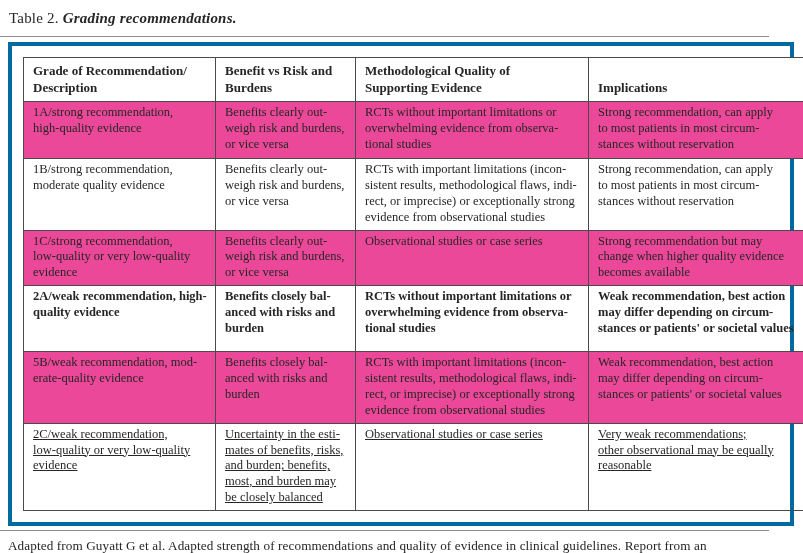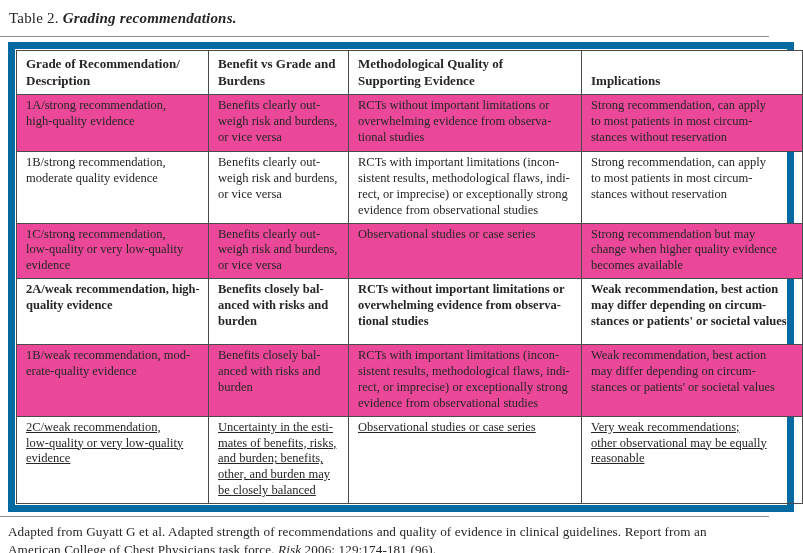--- a/index.html
+++ b/index.html
@@ -13,22 +13,22 @@
   .page { box-sizing: border-box; width: 769px; height: 553px; padding: 8px 9px 0 8px; }
 
   .caption { font-size: 15px; margin: 2px 0 9px 1px; letter-spacing: 0.2px; }
   .caption .ital { font-style: italic; font-weight: bold; }
 
   .rule { height: 1px; background: #8c8c8c; margin-left: -8px; margin-right: -9px; }
   .rule.top { margin-bottom: 5px; }
   .rule.bottom { margin-top: 4px; margin-bottom: 6px; }
 
   .table-wrap {
-    border: 7px solid #0369a1;
-    padding: 1px;
+    border: 4px solid #0369a1;
+    padding: 11px;
     width: 786px;
     box-sizing: border-box;
     background: #ffffff;
   }
   table { border-collapse: collapse; width: 100%; table-layout: fixed; }
   th, td {
     border: 1px solid #4a4a4a;
     padding: 3px 7px 4px 9px;
     vertical-align: top;
     text-align: left;
@@ -72,21 +72,21 @@
       <colgroup>
         <col style="width:192px">
           <col style="width:140px">
           <col style="width:233px">
           <col style="width:221px">
       </colgroup>
       <thead>
         <tr class="r-head">
           <th>Grade of Recommendation/
 Description</th>
-          <th>Benefit vs Grade and
+          <th>Benefit vs Risk and
 Burdens</th>
           <th>Methodological Quality of
 Supporting Evidence</th>
           <th>Implications</th>
         </tr>
       </thead>
       <tbody>
         <tr class="r0 shaded">
           <td>1A/strong recommendation,
 high-quality evidence</td>
@@ -133,41 +133,41 @@
 anced with risks and
 burden</td>
           <td>RCTs without important limitations or
 overwhelming evidence from observa-
 tional studies</td>
           <td>Weak recommendation, best action
 may differ depending on circum-
 stances or patients' or societal values</td>
         </tr>
         <tr class="r4 shaded">
-          <td>1B/weak recommendation, mod-
+          <td>5B/weak recommendation, mod-
 erate-quality evidence</td>
           <td>Benefits closely bal-
 anced with risks and
 burden</td>
           <td>RCTs with important limitations (incon-
 sistent results, methodological flaws, indi-
 rect, or imprecise) or exceptionally strong
 evidence from observational studies</td>
           <td>Weak recommendation, best action
 may differ depending on circum-
 stances or patients' or societal values</td>
         </tr>
         <tr class="r5">
           <td>2C/weak recommendation,
 low-quality or very low-quality
 evidence</td>
           <td>Uncertainty in the esti-
 mates of benefits, risks,
 and burden; benefits,
-other, and burden may
+most, and burden may
 be closely balanced</td>
           <td>Observational studies or case series</td>
           <td>Very weak recommendations;
 other observational may be equally
 reasonable</td>
         </tr>
       </tbody>
     </table>
   </div>
 

